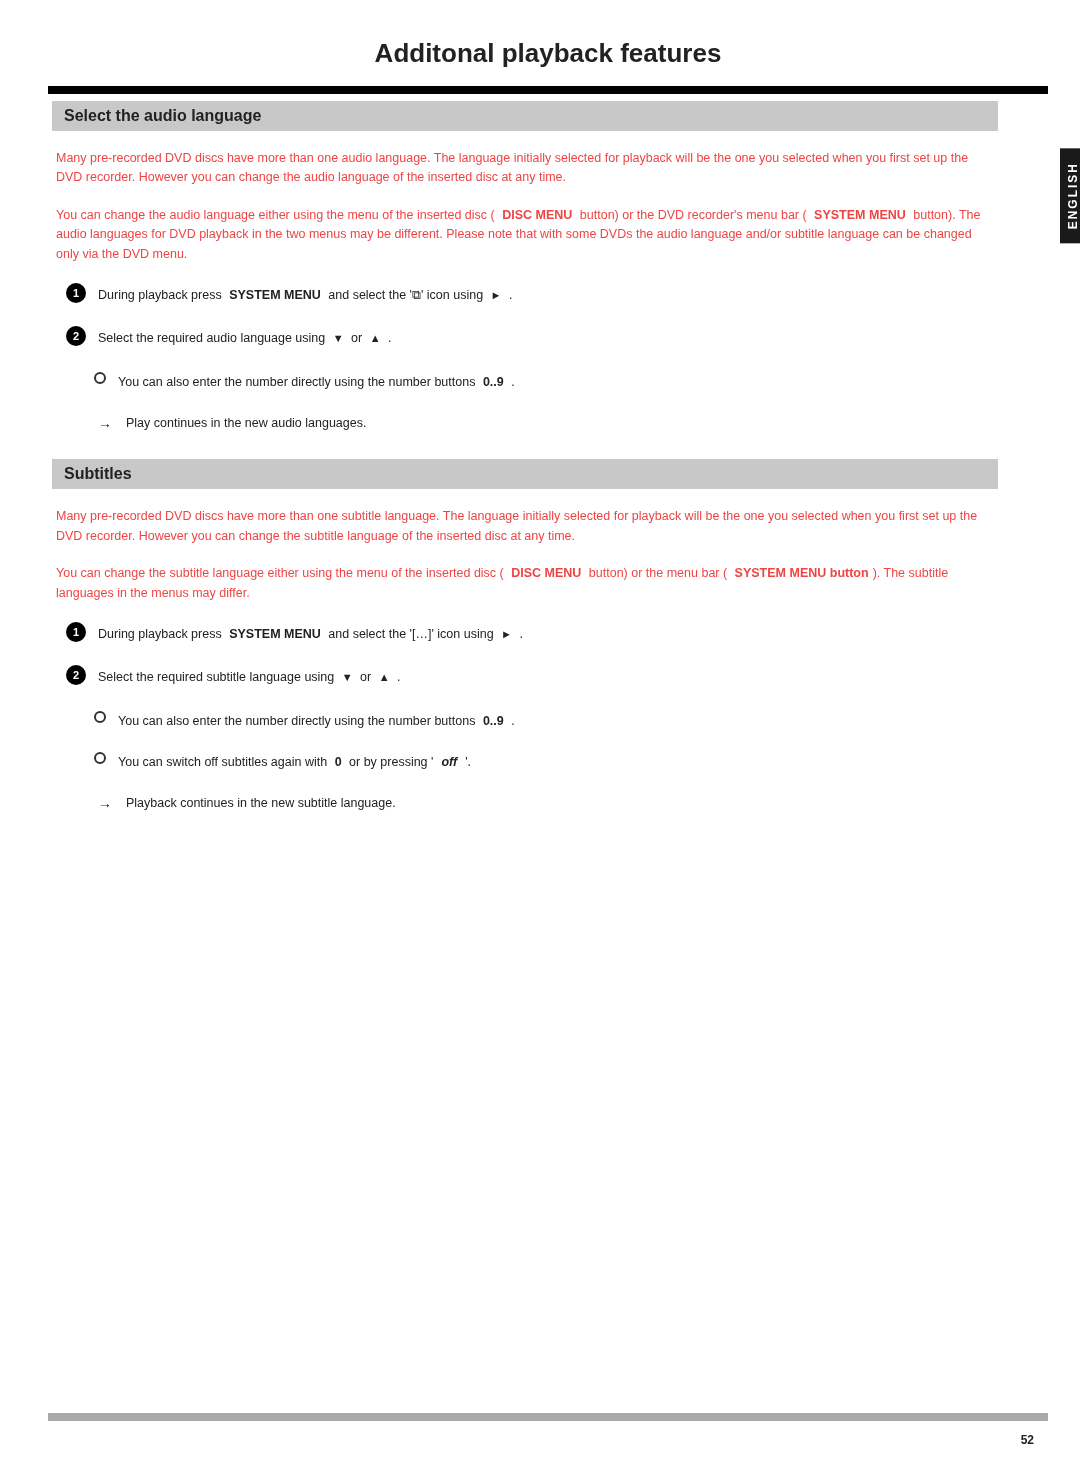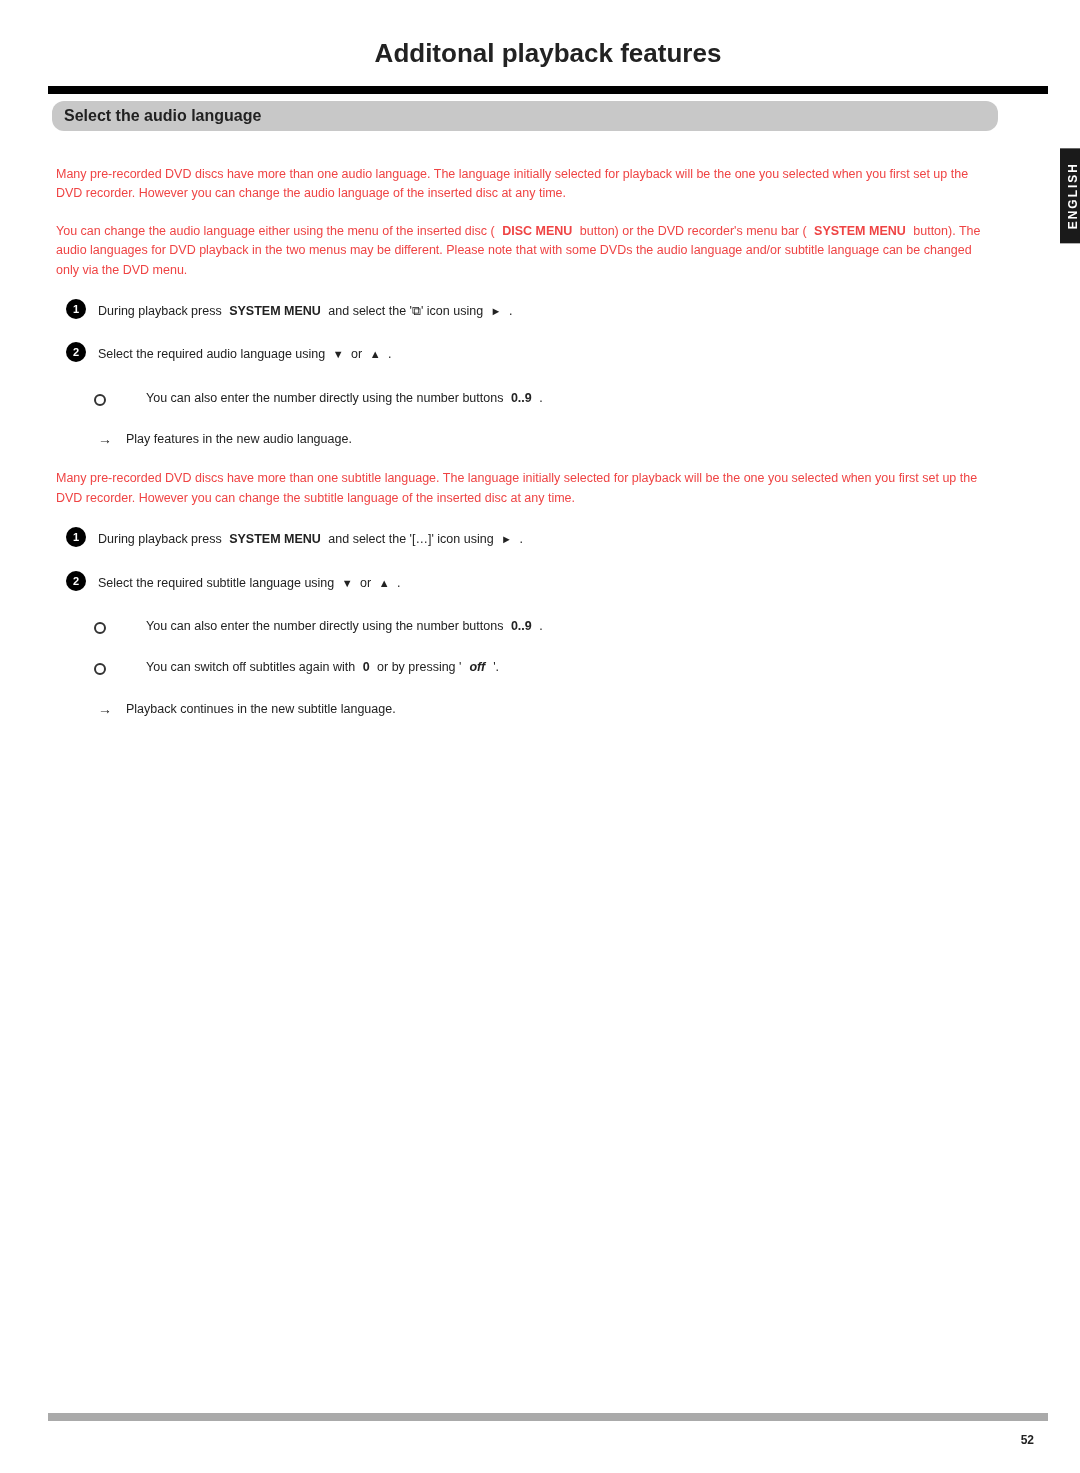--- a/index.html
+++ b/index.html
@@ -63,23 +63,22 @@
       margin: 0 40px 0 40px;
       padding-right: 50px;
     }
 
     
     .section-header {
       background: #c8c8c8;
       padding: 6px 12px;
       font-size: 16px;
       font-weight: bold;
-      margin-bottom: 30px;
+      margin-bottom: 14px;
       margin-top: 18px;
-      border-radius: 12px;
     }
 
     
     .body-text {
       font-size: 12.5px;
       line-height: 1.55;
       margin-bottom: 10px;
       color: #ef4444;
     }
 
@@ -109,24 +108,23 @@
 
     .step-text {
       font-size: 12.5px;
       line-height: 1.55;
       flex: 1;
     }
 
     
     .sub-bullet {
       display: flex;
-      align-items: center;
+      align-items: flex-start;
       margin-left: 38px;
       margin-bottom: 6px;
-      gap: 28px;
     }
 
     .sub-bullet-icon {
       width: 12px;
       height: 12px;
       border: 2px solid #333;
       border-radius: 50%;
       flex-shrink: 0;
       margin-right: 8px;
       margin-top: 3px;
@@ -223,26 +221,30 @@
 
     <div class="sub-bullet">
       <div class="sub-bullet-icon"></div>
       <div class="sub-bullet-text">
         You can also enter the number directly using the number buttons <b>0..9</b> .
       </div>
     </div>
 
     <div class="arrow-bullet">
       <span class="arrow-icon">→</span>
-      <span class="arrow-text">Play features in the new audio language.</span>
-    </div>
-
+      <span class="arrow-text">Play continues in the new audio languages.</span>
+    </div>
+
+    <div class="section-header">Subtitles</div>
 
     <p class="body-text">
       Many pre-recorded DVD discs have more than one subtitle language. The language initially selected for playback will be the one you selected when you first set up the DVD recorder. However you can change the subtitle language of the inserted disc at any time.
+    </p>
+    <p class="body-text">
+      You can change the subtitle language either using the menu of the inserted disc ( <b>DISC MENU</b> button) or the menu bar ( <b>SYSTEM MENU button</b>). The subtitle languages in the menus may differ.
     </p>
 
     <div class="step">
       <div class="step-number">1</div>
       <div class="step-text">
         During playback press <b>SYSTEM MENU</b> and select the '[…]' icon using <span class="tri-right">►</span> .
       </div>
     </div>
 
     <div class="step">

